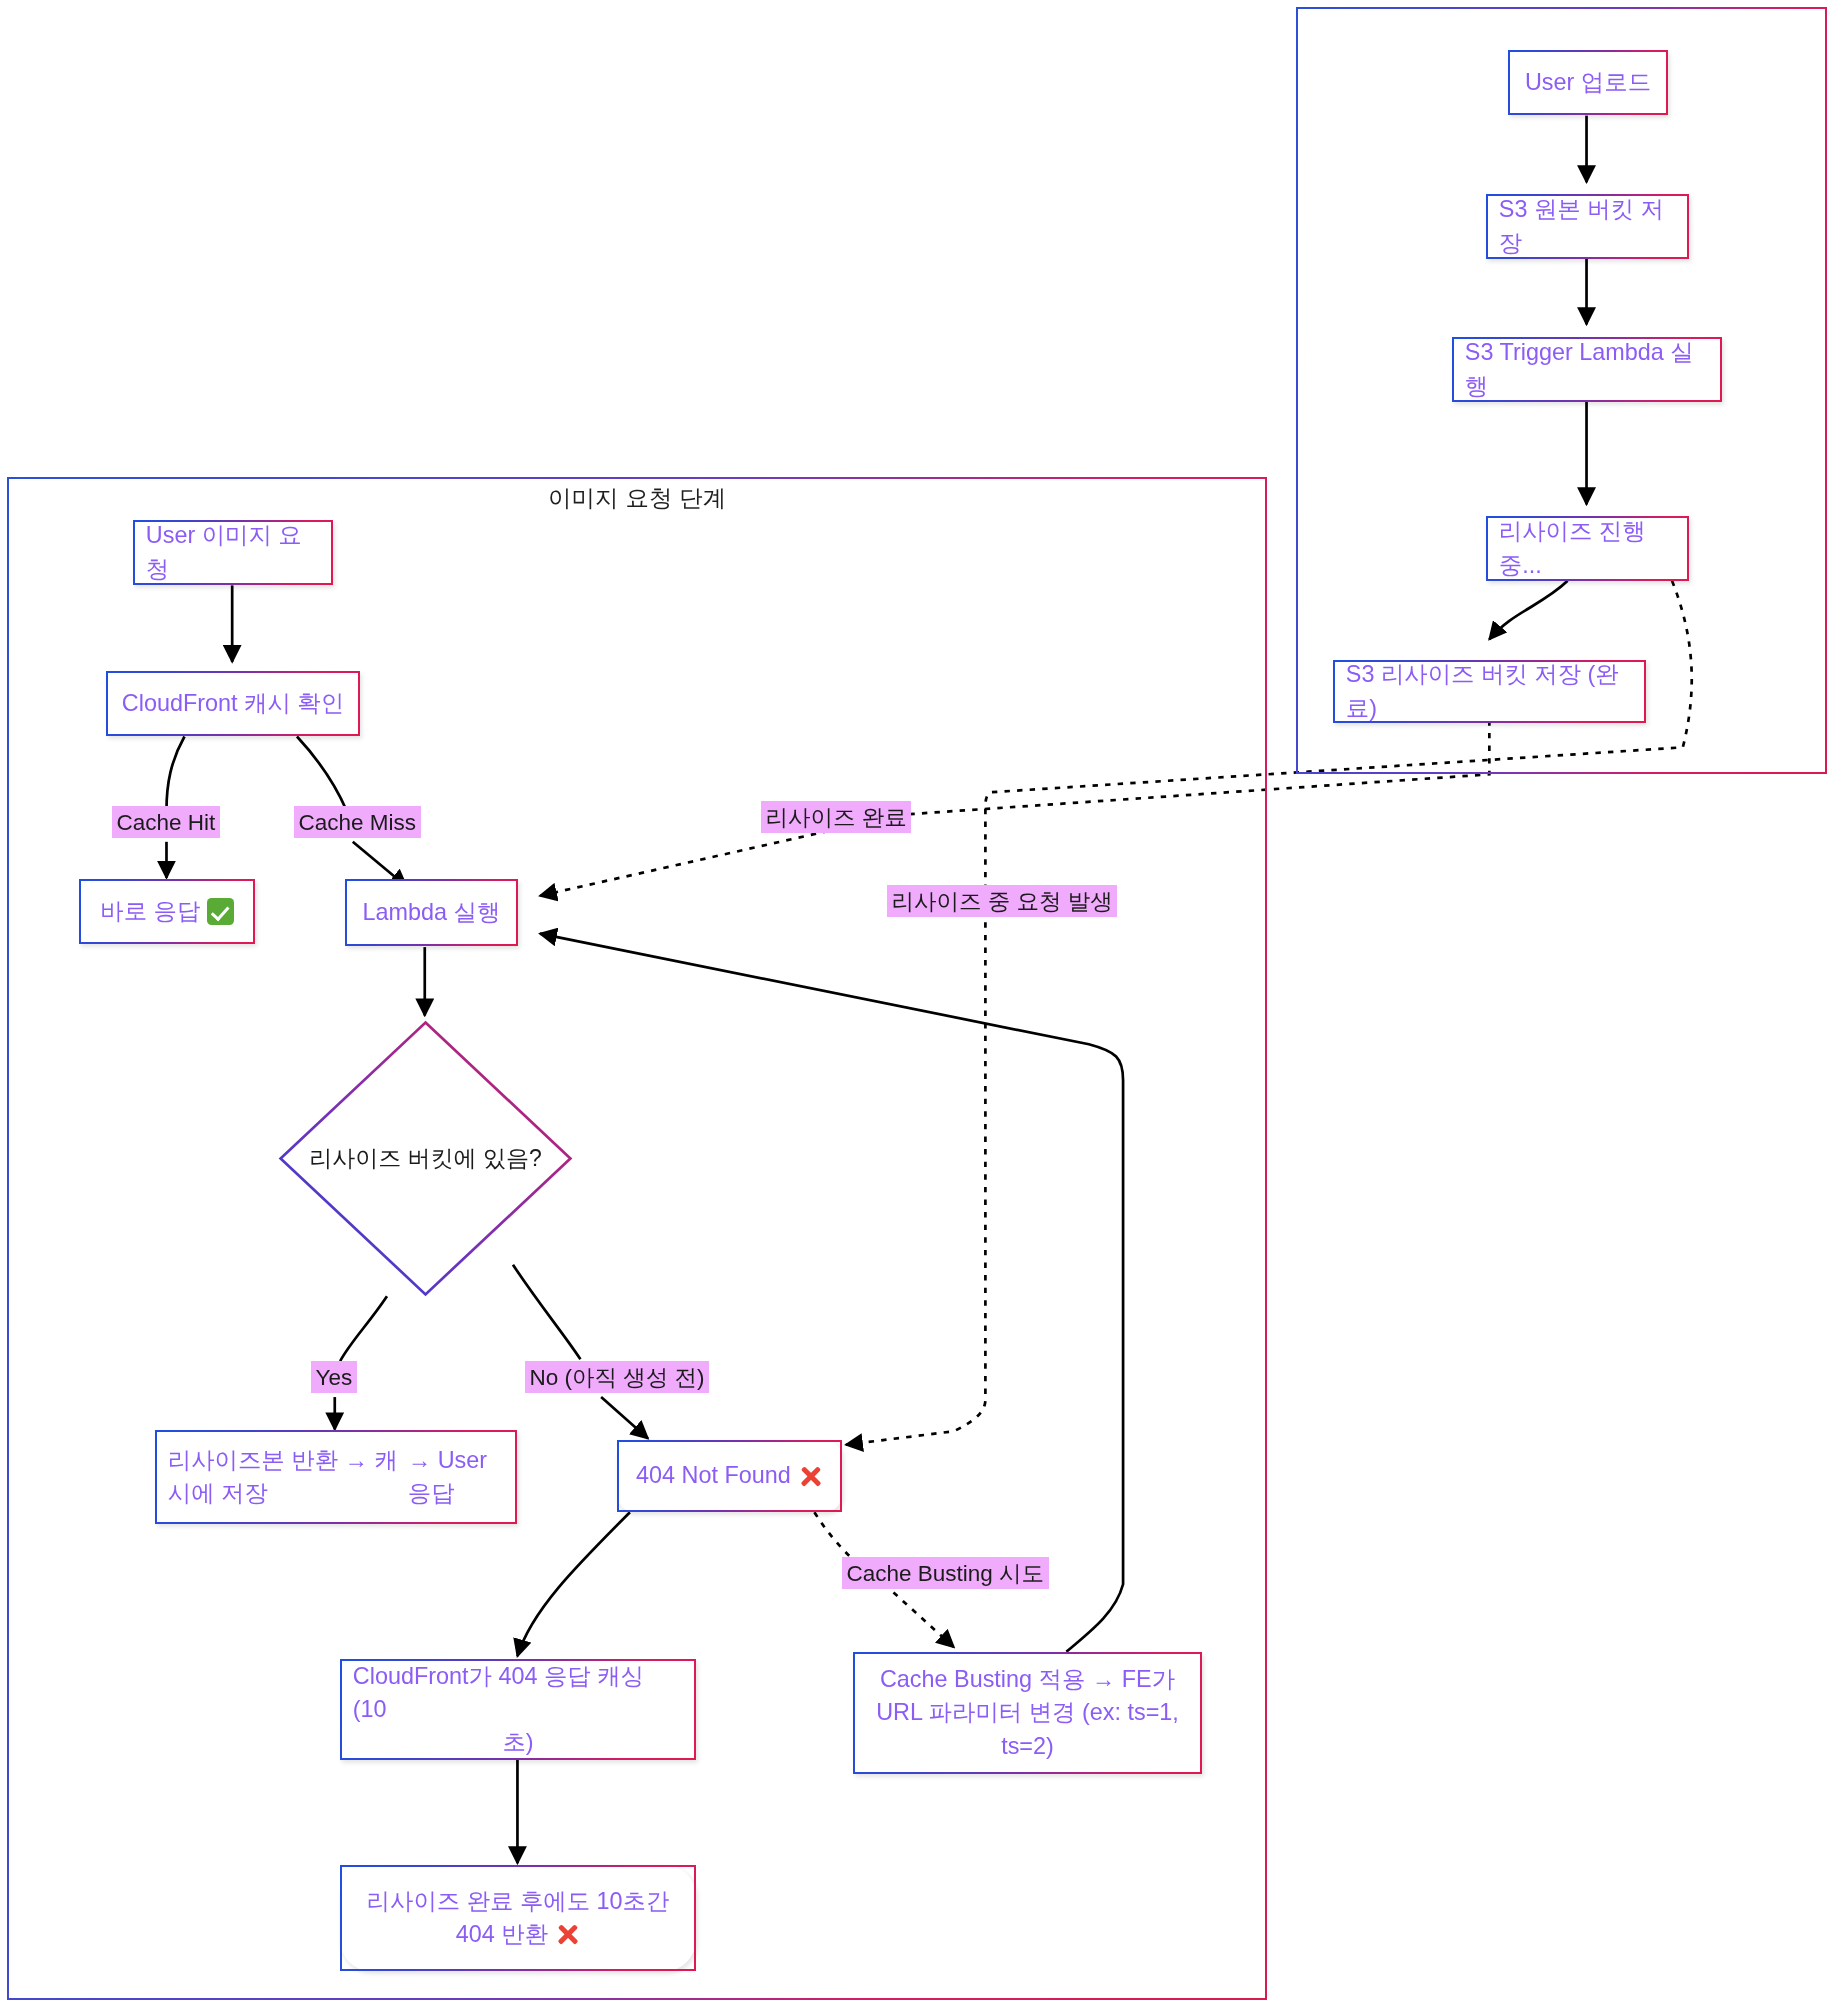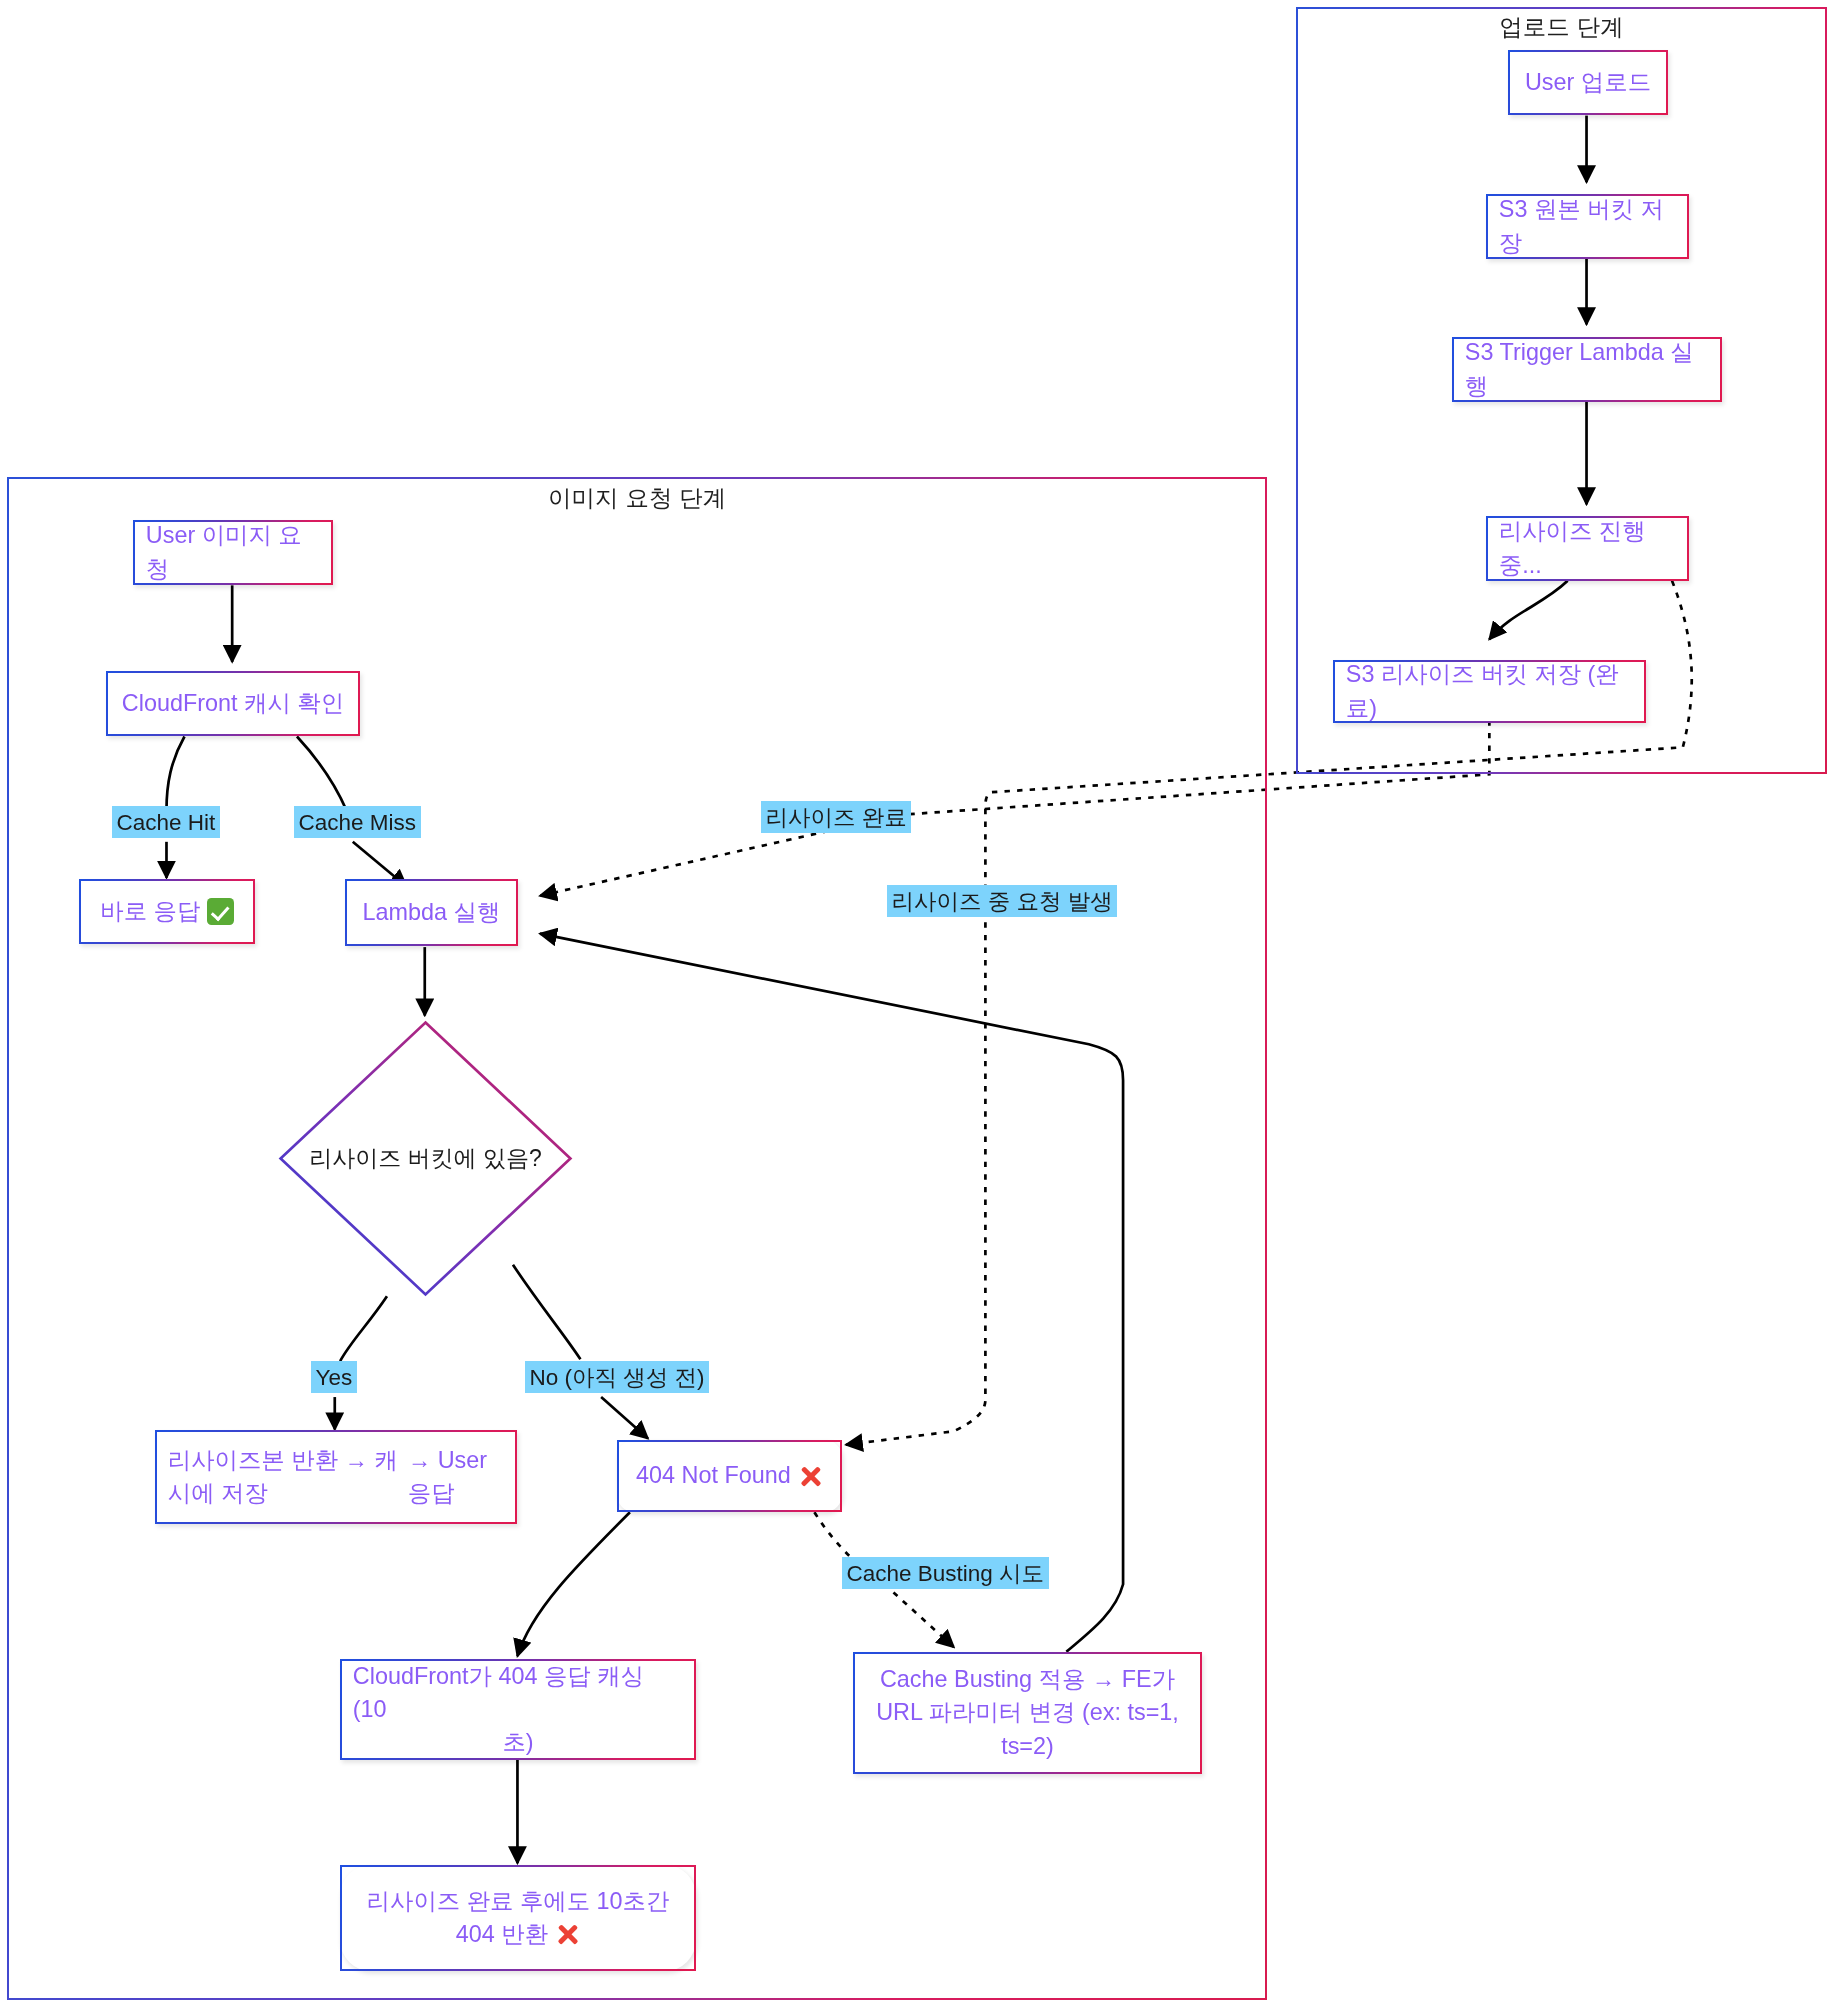--- a/index.html
+++ b/index.html
@@ -76,21 +76,21 @@
     align-items: center;
     justify-content: center;
     font-size: 23px;
     color: #1b1b1b;
     text-align: center;
   }
 
   
   .edge-label {
     position: absolute;
-    background: #7dd3fc;
+    background: #f0abfc;
     color: #1b1b1b;
     font-size: 22.5px;
     line-height: 1.2;
     padding: 2.7px 4.5px;
     white-space: nowrap;
   }
 
   
   .emo-check {
     display: inline-block;
@@ -193,21 +193,20 @@
     <g>
       <path d="M 905 1680 C 930 1720, 960 1745, 985 1762 L 1060 1830" stroke="#000" stroke-width="3" fill="none" stroke-dasharray="6 8" marker-end="url(#arrow)"></path>
     </g>
     <g>
       <path d="M 1185 1835 C 1215 1810, 1240 1790, 1248 1760 L 1248 1200
                C 1248 1175, 1240 1168, 1210 1160 L 600 1037" stroke="#000" stroke-width="3" fill="none" marker-end="url(#arrow)"></path>
     </g>
   </svg>
 
   <div class="frame" style="left:1296px; top:7.2px; width:531px; height:767px;"></div>
-  <div class="frame-title" style="left:1296px; top:10.8px; width:531px;">업로드 단계</div>
 
   <div class="node" style="left:1508px; top:50px; width:160px; height:65px;">
     <span class="txt">User 업로드</span>
   </div>
 
   <div class="node" style="left:1486px; top:194px; width:203px; height:65px;">
     <span class="txt">S3 원본 버킷 저장</span>
   </div>
 
   <div class="node" style="left:1452px; top:337px; width:270px; height:65px;">

